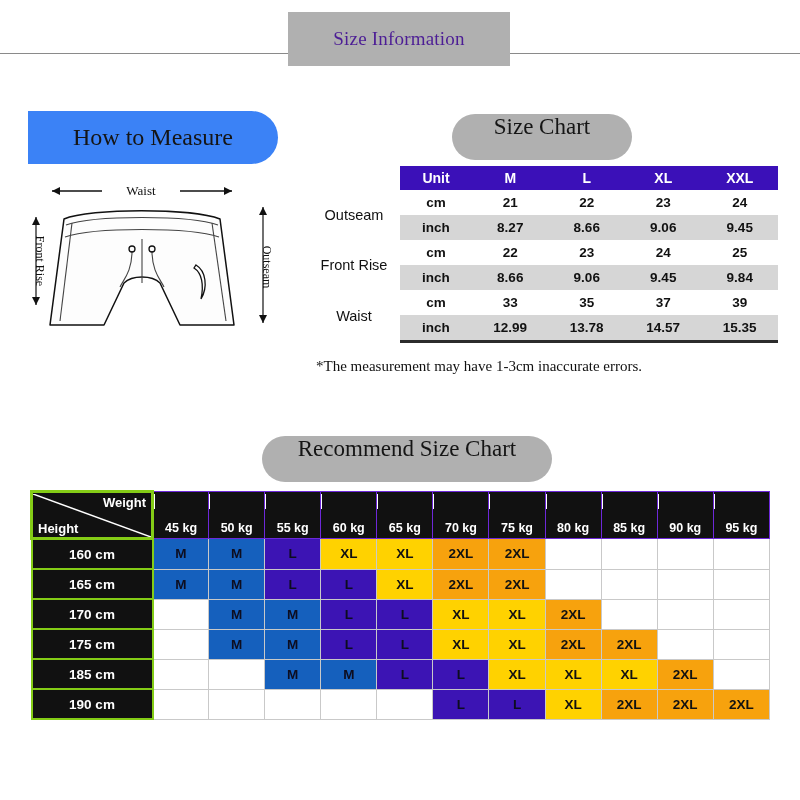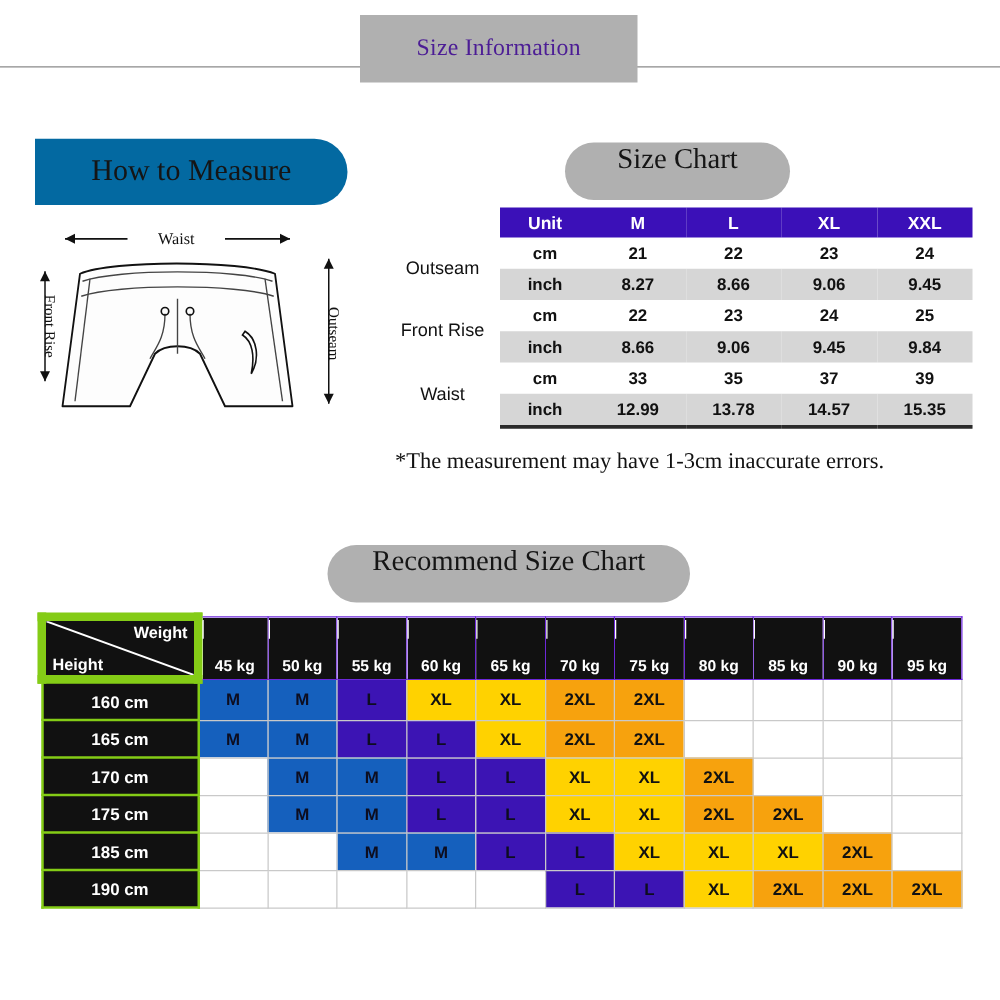--- a/index.html
+++ b/index.html
@@ -38,21 +38,21 @@
   .banner-top span {
     font-family: Liberation Serif, serif;
     font-size: 19px;
     color: #4c1d95;
     letter-spacing: .2px;
   }
 
   
   .banner-flag {
     position: absolute;
-    background: #0369a1;
+    background: #3b82f6;
     border-radius: 0 34px 34px 0;
     display: flex;
     align-items: center;
     justify-content: center;
   }
   .banner-pill {
     position: absolute;
     background: #b0b0b0;
     border-radius: 40px;
     display: flex;
@@ -116,21 +116,21 @@
     background: #d6d6d6;
   }
   #size-chart tbody tr.lastrow td {
     border-bottom: 3px solid #2b2b2b;
   }
   .note {
     position: absolute;
     left: 316px;
     top: 358px;
     font-family: "Liberation Serif", serif;
-    font-size: 18px;
+    font-size: 15px;
     color: #111;
   }
 
   
   #recommend-chart {
     position: absolute;
     left: 30px;
     top: 490px;
     width: 740px;
     border-collapse: collapse;
@@ -145,21 +145,21 @@
     font-weight: bold;
     color: #111;
     border: 1px solid #c9c9c9;
   }
   #recommend-chart .corner {
     background: #111111;
     width: 118px;
     height: 43px;
     position: relative;
     padding: 0;
-    border: 7px solid #84cc16;
+    border: 3px solid #84cc16;
   }
   .corner-inner {
     position: relative;
     width: 100%;
     height: 43px;
   }
   .corner-diag {
     position: absolute;
     left: 0; top: 0;
     width: 100%; height: 100%;

